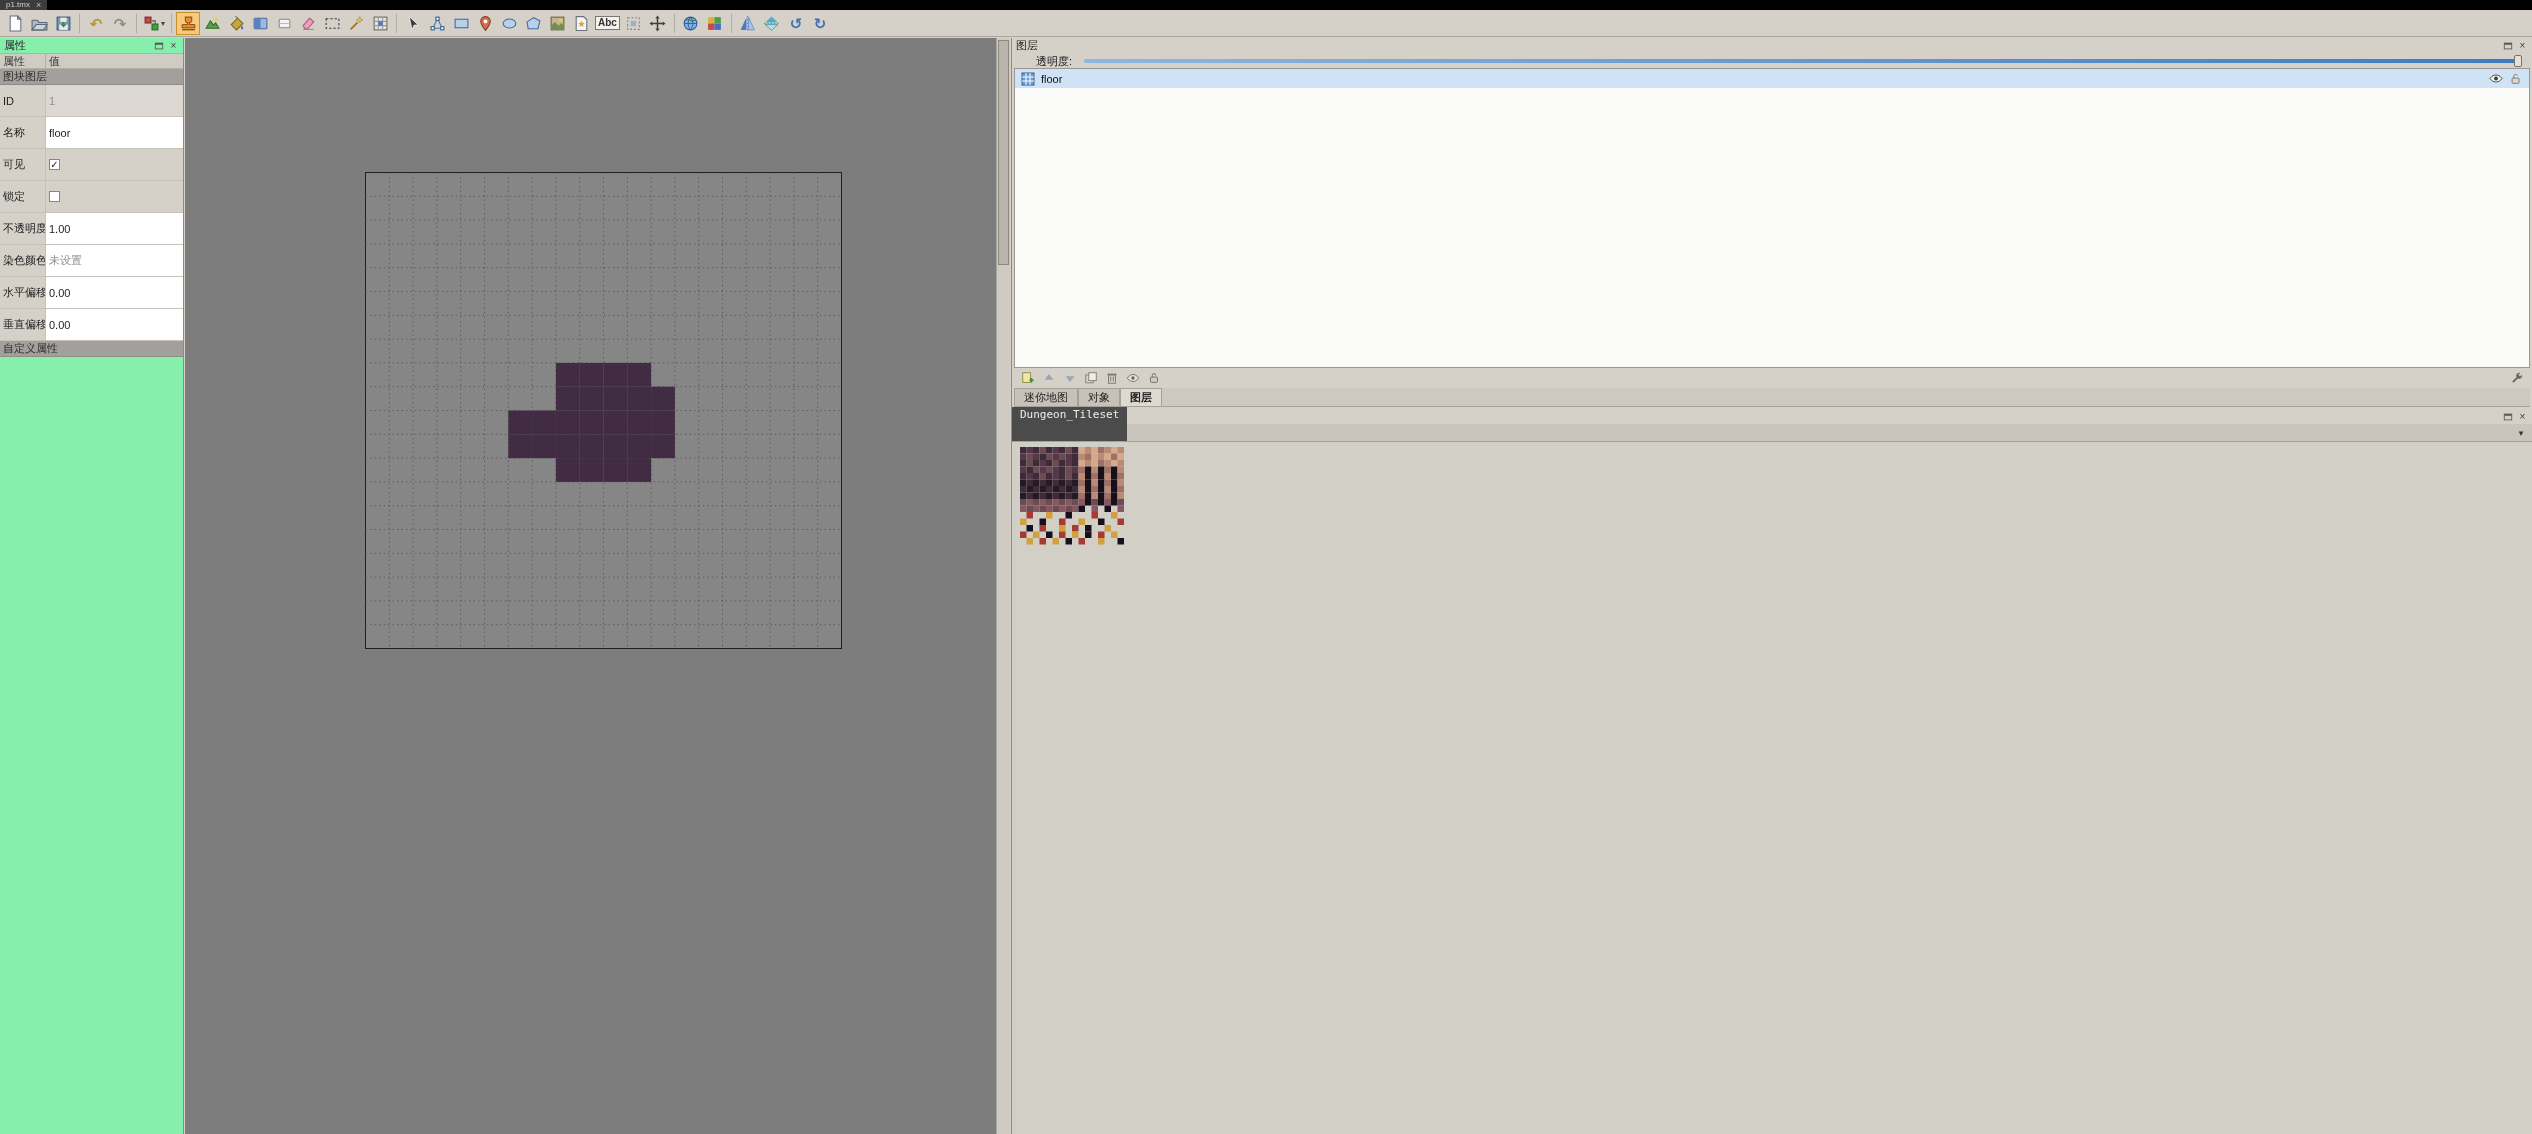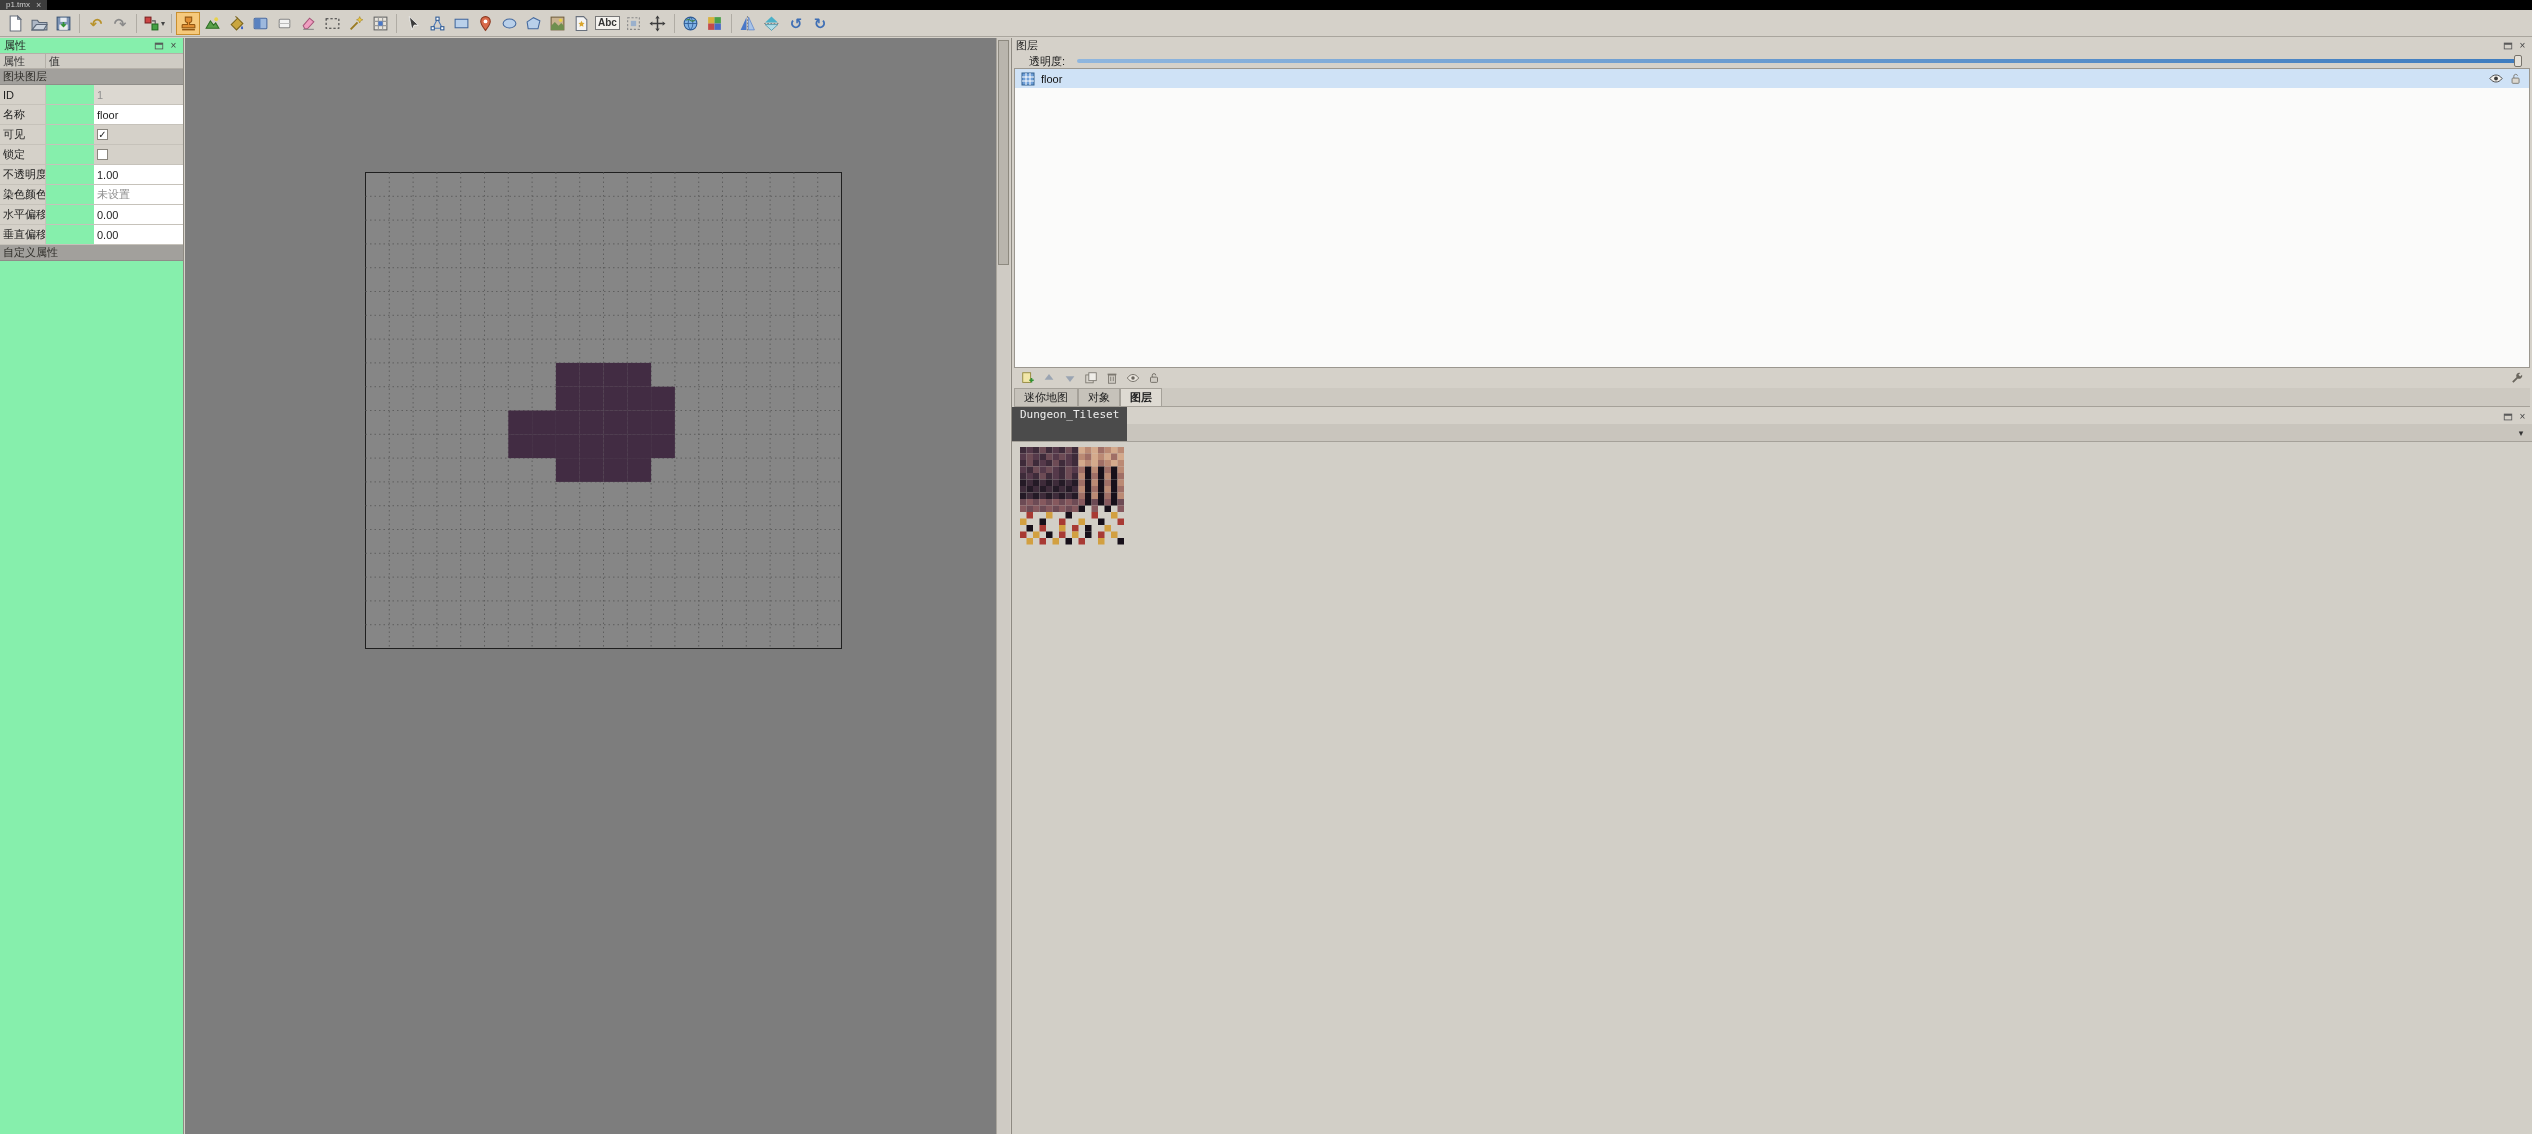--- a/index.html
+++ b/index.html
@@ -32,21 +32,21 @@
            border-right:1px solid #8e8a82; }
   .dock-titlebar { height:15px; display:flex; align-items:center; padding:0 4px; }
   .dock-title { flex:1; font-size:11px; color:#222; }
   .dock-icons { display:flex; gap:4px; align-items:center; }
   .dock-icon { width:11px; height:11px; display:flex; align-items:center; justify-content:center;
                color:#444; font-size:10px; line-height:10px; }
   .dock-icon svg { width:10px; height:10px; }
   .prop-header { display:flex; height:16px; background:#cfccc4; border-top:1px solid #b4b0a8;
                  border-bottom:1px solid #b4b0a8; }
   .prop-header > div { padding-left:3px; display:flex; align-items:center; color:#333; }
-  .prop-row { display:flex; height:20px; border-bottom:1px solid #c6c2ba;gap:48px; }
+  .prop-row { display:flex; height:32px; border-bottom:1px solid #c6c2ba; }
   .prop-label { width:46px; padding-left:3px; border-right:1px solid #c6c2ba; display:flex; align-items:center;
                 background:#d5d1c9; overflow:hidden; white-space:nowrap; }
   .prop-value { flex:1; padding-left:3px; display:flex; align-items:center; background:#ffffff;
                 overflow:hidden; white-space:nowrap; }
   .prop-value.readonly { background:#dcd8d1; color:#8f8f8f; }
   .prop-value.muted { color:#8f8f8f; }
   .prop-value.plain { background:#d5d1c9; }
   .prop-section { height:16px; background:#a2a09c; color:#2e2c28; padding-left:3px; display:flex;
                   align-items:center; border-bottom:1px solid #8f8d89; }
   .checkbox { width:11px; height:11px; background:#fff; border:1px solid #8a867e; display:flex;
@@ -56,21 +56,21 @@
   #map-box { position:absolute; left:180px; top:134px; width:477px; height:477px; }
   
   #vscroll { position:absolute; left:996px; top:38px; width:14px; bottom:0; background:#cfcbc4;
              border-left:1px solid #a9a59d; }
   #vthumb { position:absolute; left:1px; top:2px; width:11px; height:225px; background:#b9b5ad;
             border:1px solid #8d897f; }
   
   #rightpane { position:absolute; left:1011px; top:38px; right:0; bottom:0; background:#d5d1c9;
                border-left:1px solid #8e8a82; }
   #layers-title { position:absolute; left:0; top:0; right:0; height:15px; }
-  #opacity-row { position:absolute; left:9px; top:15px; right:0; height:15px; }
+  #opacity-row { position:absolute; left:16px; top:15px; right:0; height:15px; }
   #opacity-label { position:absolute; left:8px; top:1px; }
   #opacity-slider { position:absolute; left:56px; right:10px; top:6px; height:4px;
                     background:linear-gradient(to right,#8fb6de,#3e7cbf); border-radius:2px; }
   #opacity-handle { position:absolute; right:0; top:-4px; width:8px; height:12px; background:#e6e2da;
                     border:1px solid #77736b; border-radius:2px; }
   #layer-list { position:absolute; left:2px; right:2px; top:30px; height:300px; background:#fbfbfa;
                 border:1px solid #9b978f; overflow:hidden; }
   .layer-row { display:flex; align-items:center; height:19px; padding:0 6px; gap:6px; }
   .layer-row.selected { background:#cfe2f6; }
   .layer-row .layer-name { flex:1; color:#111; }

